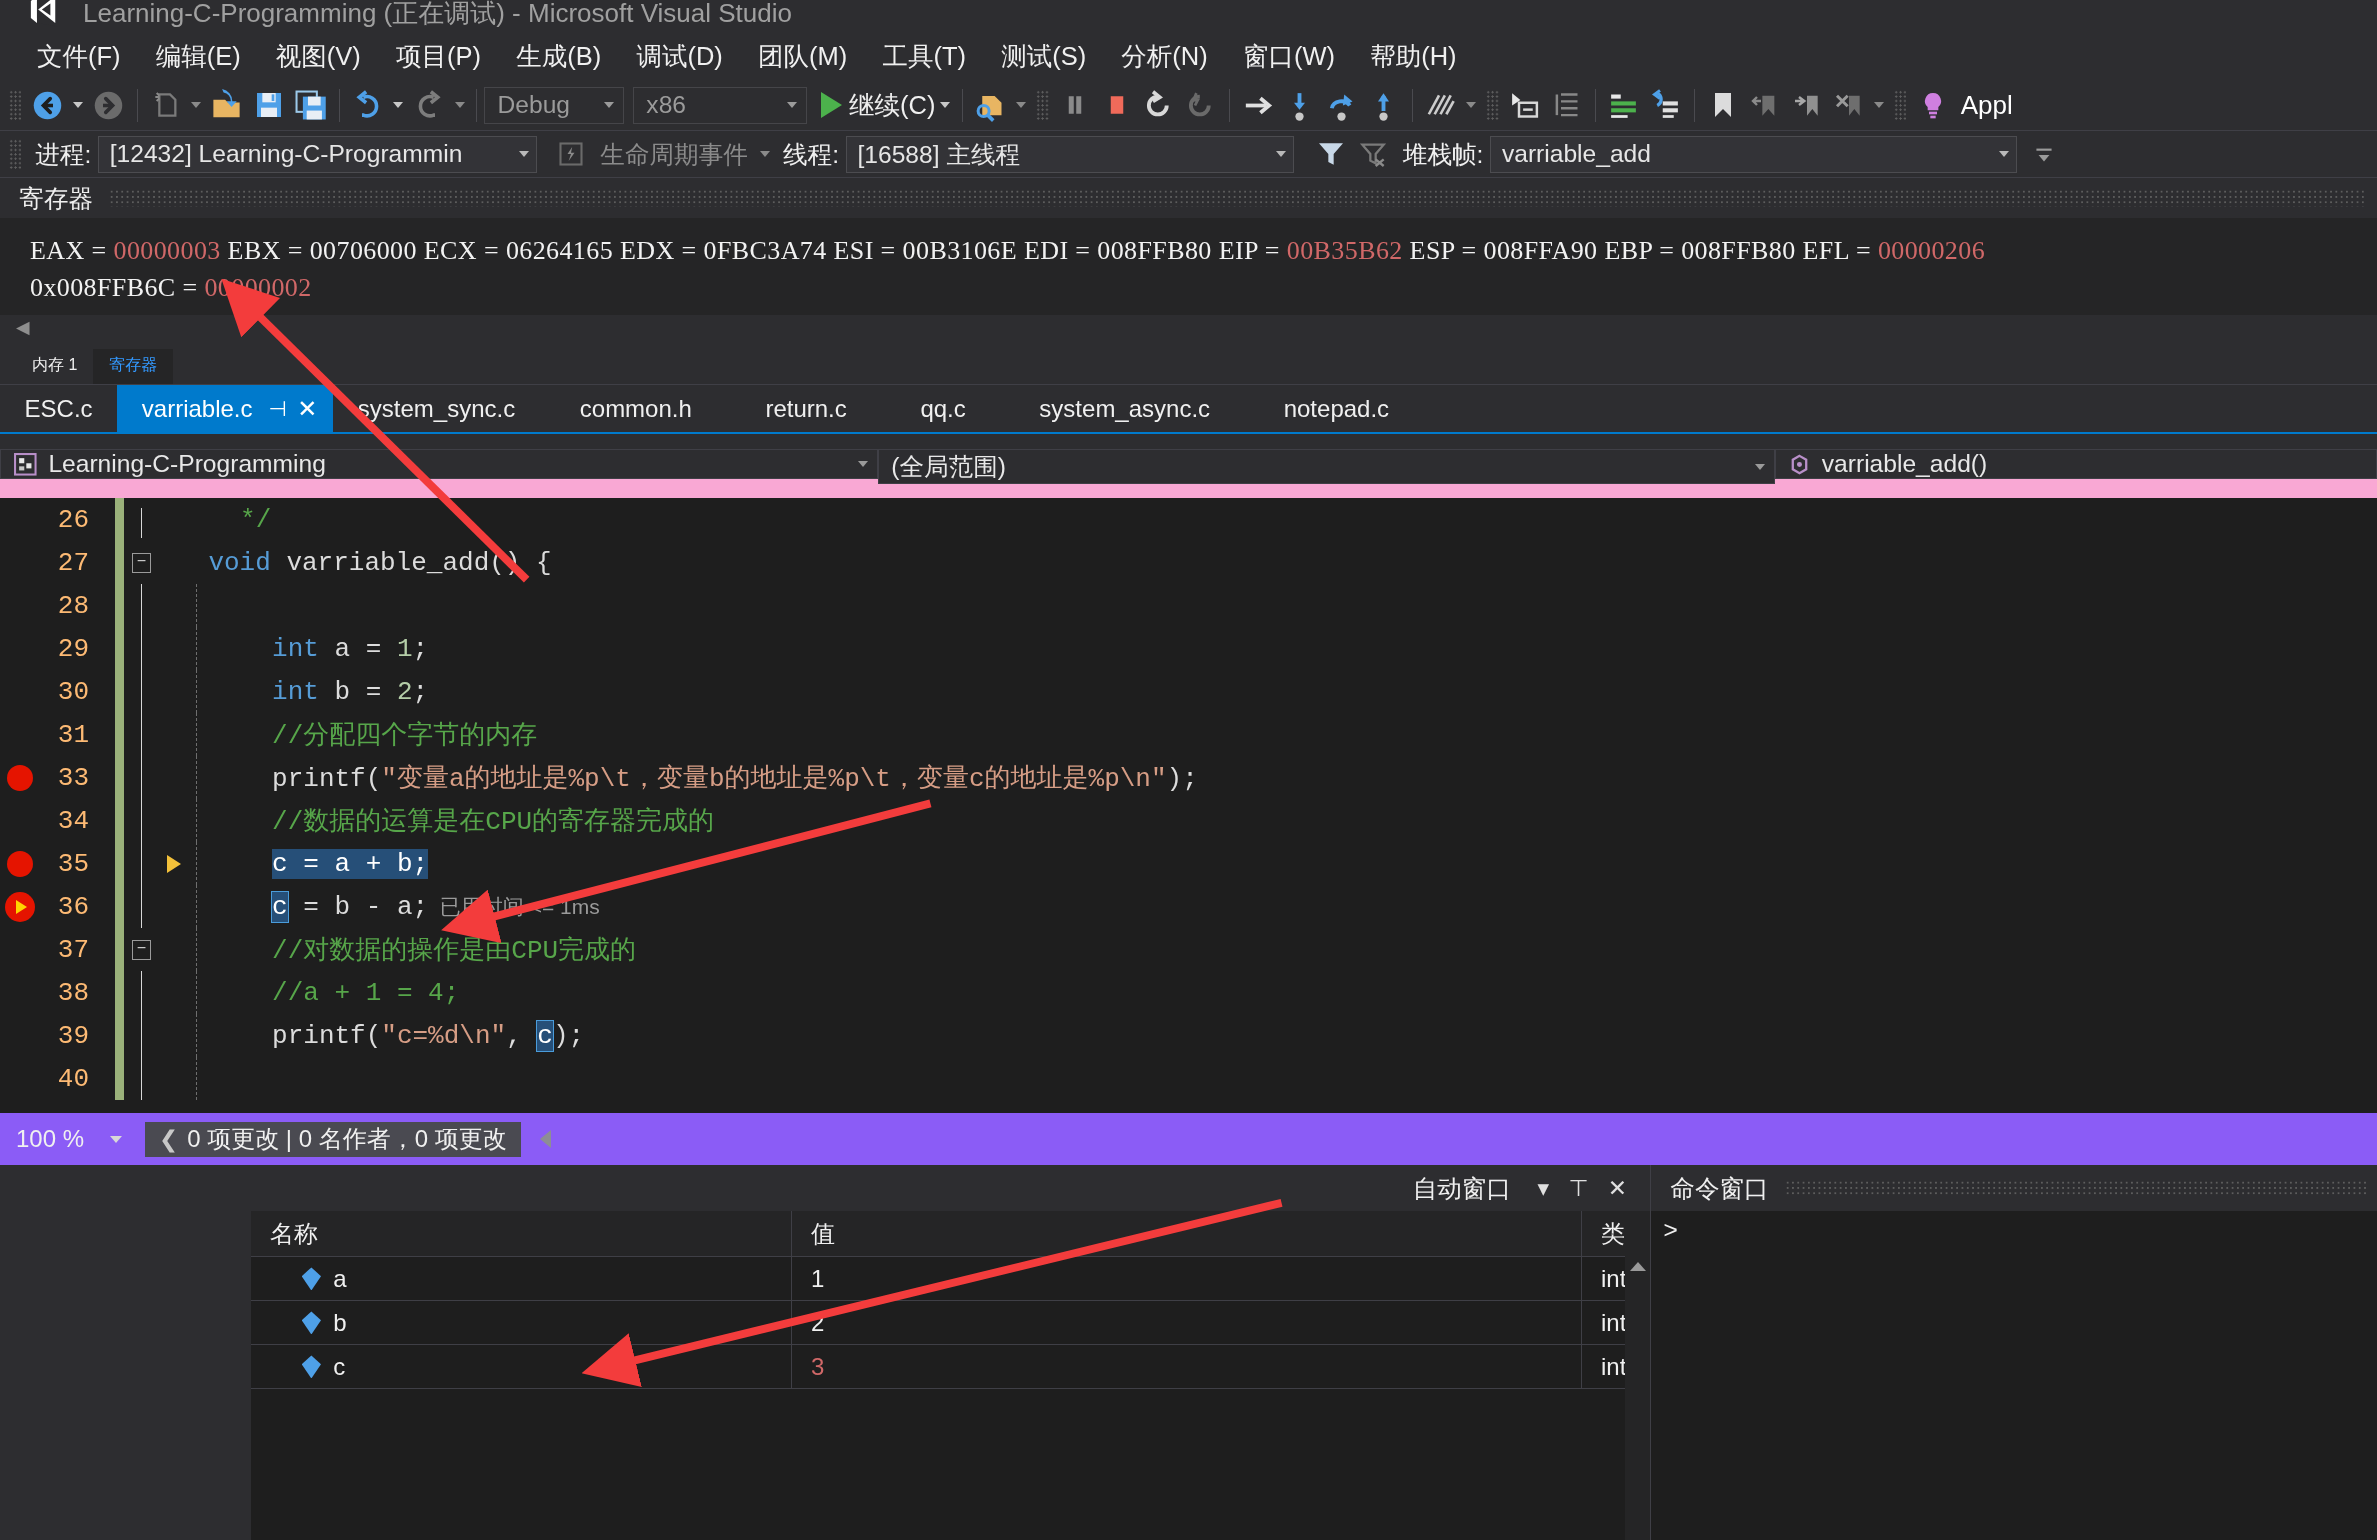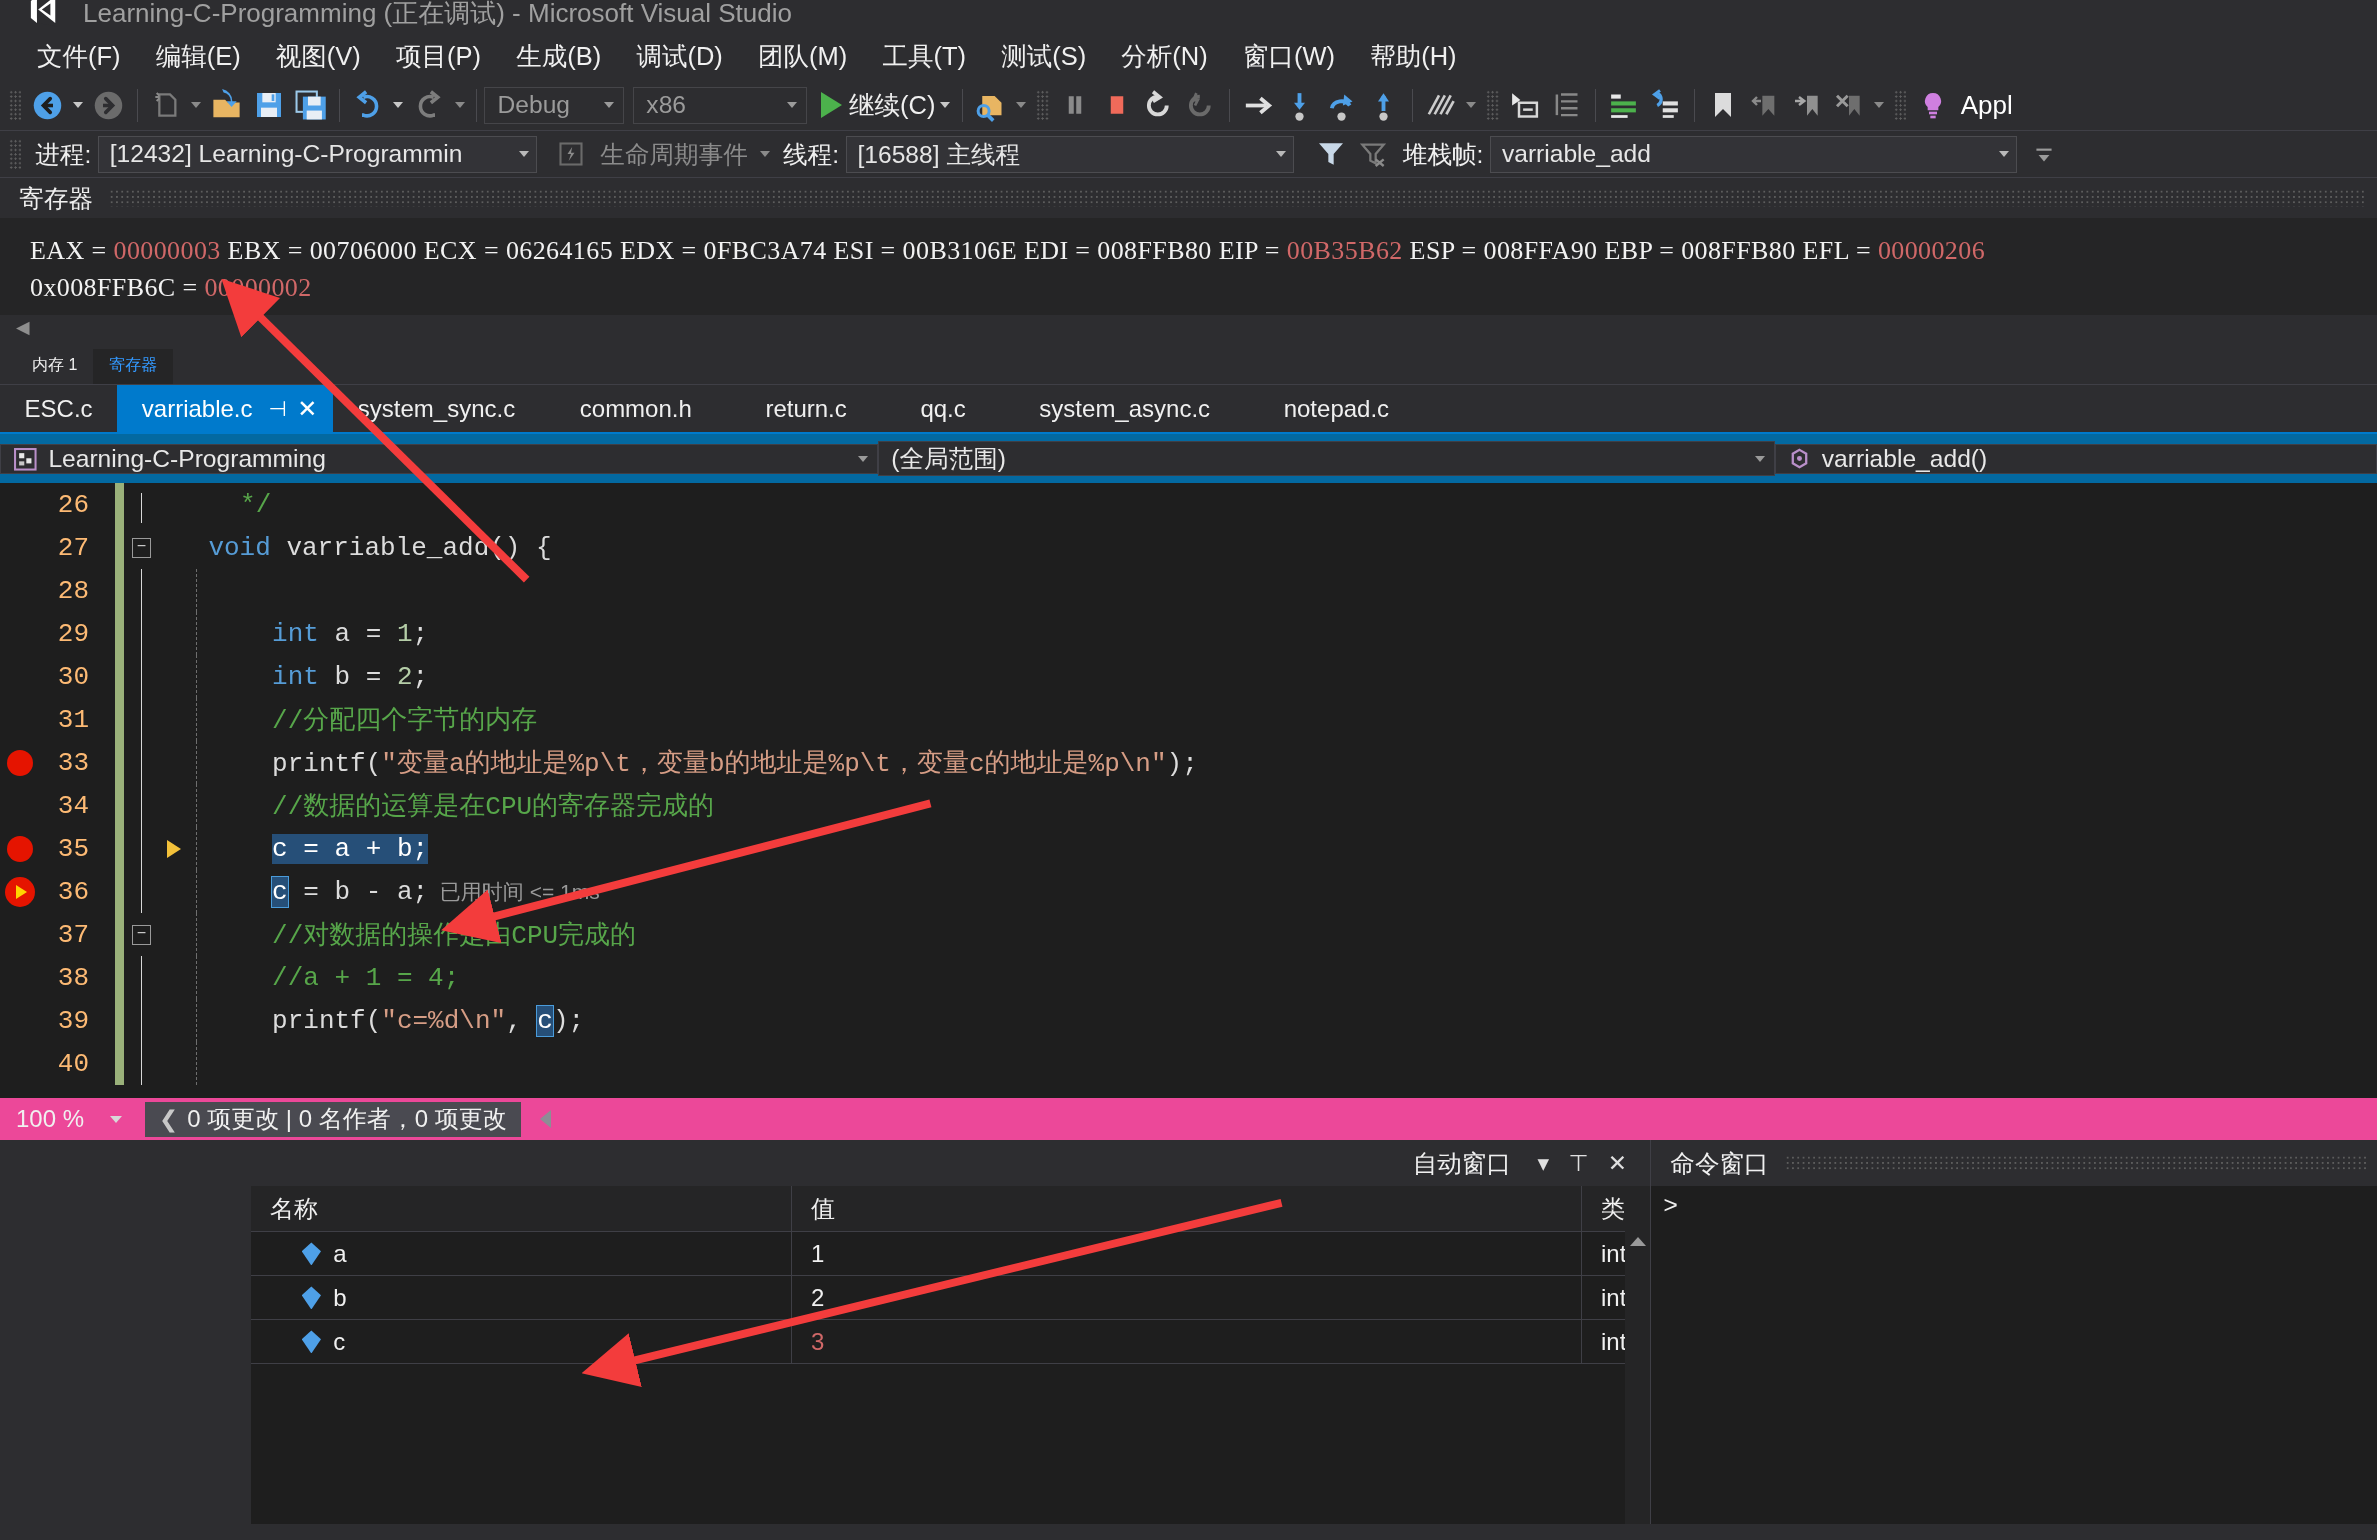--- a/index.html
+++ b/index.html
@@ -67,21 +67,21 @@
   .ptab.active { background:#252526; color:#3399ff; }
 
   
   .edtabs { height:49px; background:#2d2d30; display:flex; align-items:stretch; border-bottom:2.6px solid #007acc;}
   .edtab { display:flex; align-items:center; padding:0 24.6px; font-size:24px; color:#f0f0f0; cursor:default; white-space:nowrap;}
   .edtab.active { background:#007acc; color:#ffffff; padding-right:8.8px;}
   .edtab .pin { margin-left:16px; font-size:21px; color:#fff; display:flex; align-items:center;}
   .edtab .xbtn { margin-left:10.5px; margin-right:7px; font-size:24px; color:#fff;}
 
   
-  .navbar { height:49px; background:#0369a1; display:flex; align-items:center; }
+  .navbar { height:49px; background:#f9a8d4; display:flex; align-items:flex-start;margin-top:15px; }
   .nav-cell { display:flex; align-items:center; border:0.9px solid #3f3f46; background:#2d2d30; padding:0 8.8px 0 12.3px; font-size:24.6px; color:#e8e8e8; overflow:hidden;}
   .nav-cell .ccaret { margin-left:auto; padding-left:14px;}
   .nav-cell .ccaret::after{content:"";display:block;border-left:5.3px solid transparent;border-right:5.3px solid transparent;border-top:6.1px solid #9a9a9a;}
 
   
   .editor { position:relative; background:#1e1e1e; height:615px; overflow:hidden;}
   .code-row { display:flex; align-items:center; height:43px; position:relative;}
   .gutter-bp { width:40px; display:flex; align-items:center; justify-content:center; flex:0 0 40px;}
   .bp-dot { width:26px;height:26px;border-radius:50%; background:#e51400; }
   .bp-arrow { width:30px;height:30px;border-radius:50%; background:#e51400; display:flex;align-items:center;justify-content:center;}
@@ -96,21 +96,21 @@
   .ind-guide { position:absolute; top:0; bottom:0; width:0; border-left:1.8px dashed #6e6e6e;}
   .kw { color:#569cd6; }
   .cmt { color:#57a64a; }
   .str { color:#d69d85; }
   .num { color:#b5cea8; }
   .sel { background:#264f78; color:#ffffff; }
   .curbox { background:#264f78; outline:0.9px solid #4a9cdb; color:#ffffff;}
   .elapsed { color:#9a9a9a; font-family:"Liberation Sans",sans-serif; font-size:21px;}
 
   
-  .edstatus { height:42px; background:#ec4899; display:flex; align-items:center; padding-left:16px;}
+  .edstatus { height:52px; background:#8b5cf6; display:flex; align-items:center; padding-left:16px;}
   .zoomval { font-size:24px; color:#f0f0f0; white-space:nowrap;}
   .zoomcaret { margin-left:26px; }
   .zoomcaret::after{content:"";display:block;border-left:6.1px solid transparent;border-right:6.1px solid transparent;border-top:7px solid #d8d8d8;}
   .gitbox { margin-left:23px; height:35px; background:#4a4a51; display:flex; align-items:center; padding:0 14px; gap:8.8px; font-size:24px; color:#f0f0f0; white-space:nowrap;}
   .chev { color:#c8c8c8; font-size:23px;}
   .tri-left{ margin-left:19.3px; width:0;height:0;border-right:11.4px solid #8d8d95;border-top:9.7px solid transparent;border-bottom:9.7px solid transparent;}
 
   
   .bottom { display:flex; height:384px; background:#2d2d30; }
   .autos { width:1651px; background:#2d2d30; display:flex; flex-direction:column; border-right:1.8px solid #3f3f46;align-items:flex-end;}

